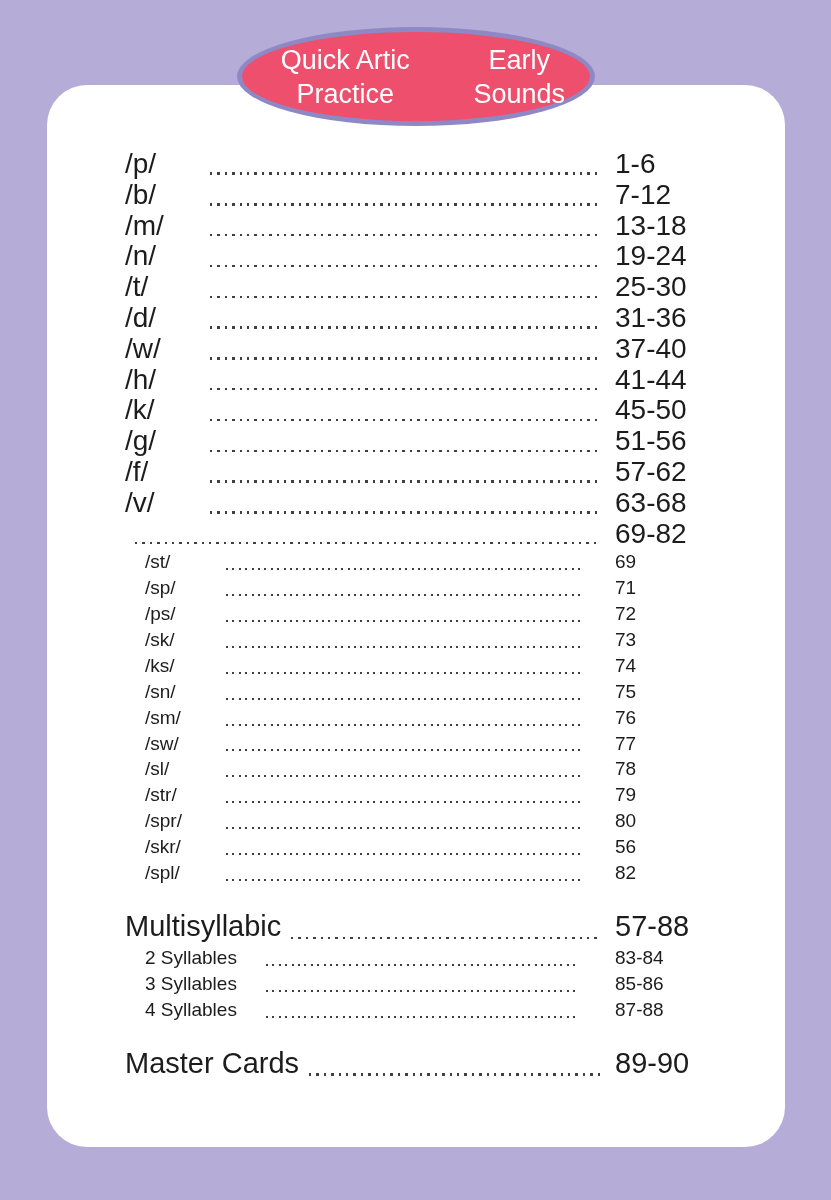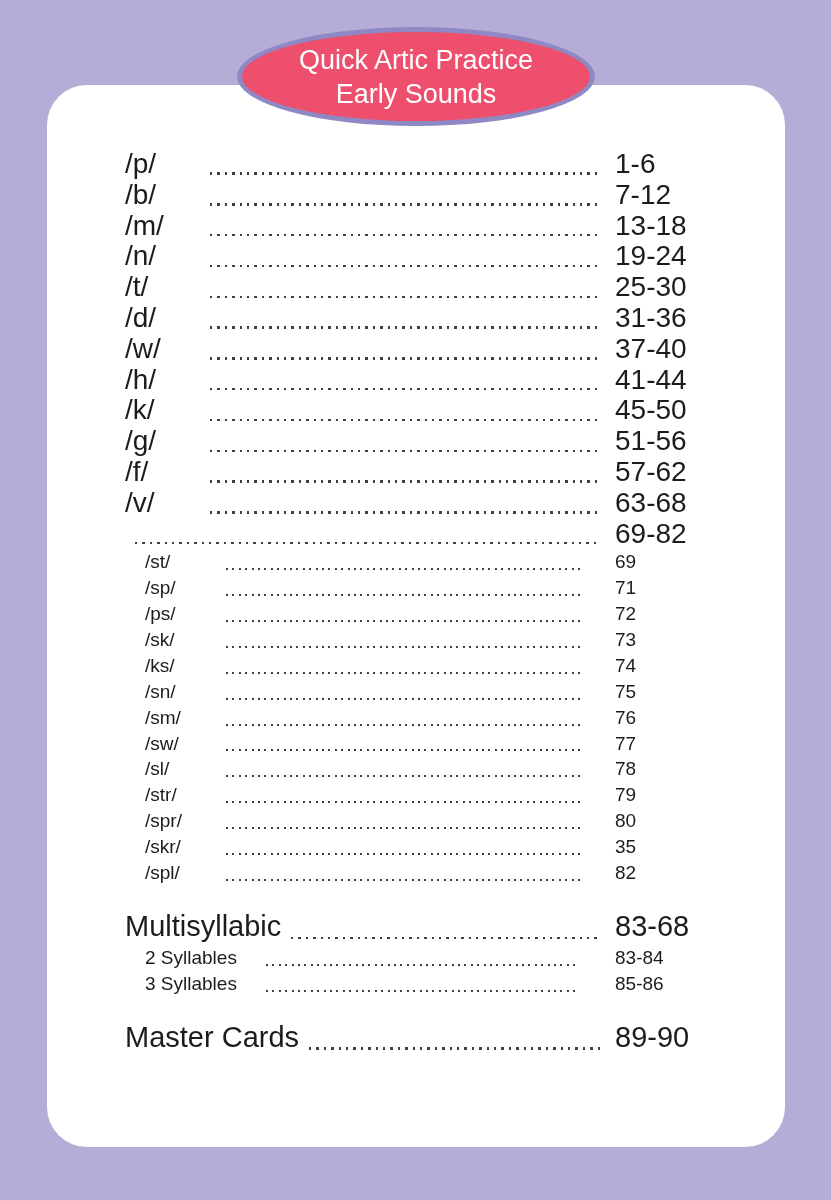--- a/index.html
+++ b/index.html
@@ -28,21 +28,21 @@
   }
   .badge{
     position:absolute;
     left:237px; top:27px;
     width:358px; height:99px;
     background:var(--badge-fill);
     border:5px solid var(--badge-border);
     border-radius:50%;
     z-index:2;
     display:flex;
-    flex-direction:column;
+    flex-direction:row;
     align-items:center;
     justify-content:center;
     color:#ffffff;
     font-size:27px;
     line-height:34px;
     text-align:center;
   }
   .toc{
     position:absolute;
     left:78px; top:64px;
@@ -190,41 +190,46 @@
         <span class="pages">79</span>
       </div>
       <div class="row sub">
         <span class="label">/spr/</span>
         <span class="leader"></span>
         <span class="pages">80</span>
       </div>
       <div class="row sub">
         <span class="label">/skr/</span>
         <span class="leader"></span>
-        <span class="pages">35</span>
+        <span class="pages">56</span>
       </div>
       <div class="row sub">
         <span class="label">/spl/</span>
         <span class="leader"></span>
         <span class="pages">82</span>
       </div>
       <div class="row section">
         <span class="label">Multisyllabic</span>
         <span class="leader"></span>
-        <span class="pages">83-68</span>
+        <span class="pages">57-88</span>
       </div>
       <div class="row sub">
         <span class="label">2 Syllables</span>
         <span class="leader"></span>
         <span class="pages">83-84</span>
       </div>
       <div class="row sub">
         <span class="label">3 Syllables</span>
         <span class="leader"></span>
         <span class="pages">85-86</span>
+      </div>
+      <div class="row sub">
+        <span class="label">4 Syllables</span>
+        <span class="leader"></span>
+        <span class="pages">87-88</span>
       </div>
       <div class="row section">
         <span class="label">Master Cards</span>
         <span class="leader"></span>
         <span class="pages">89-90</span>
       </div>
     </div>
 </div>
 
 <div class="badge">

